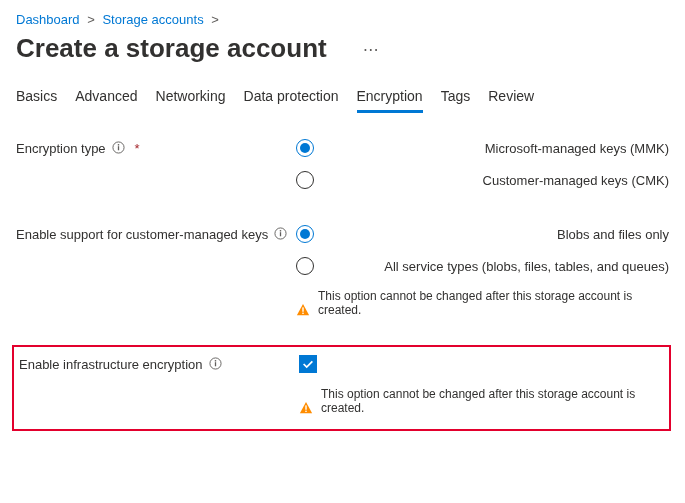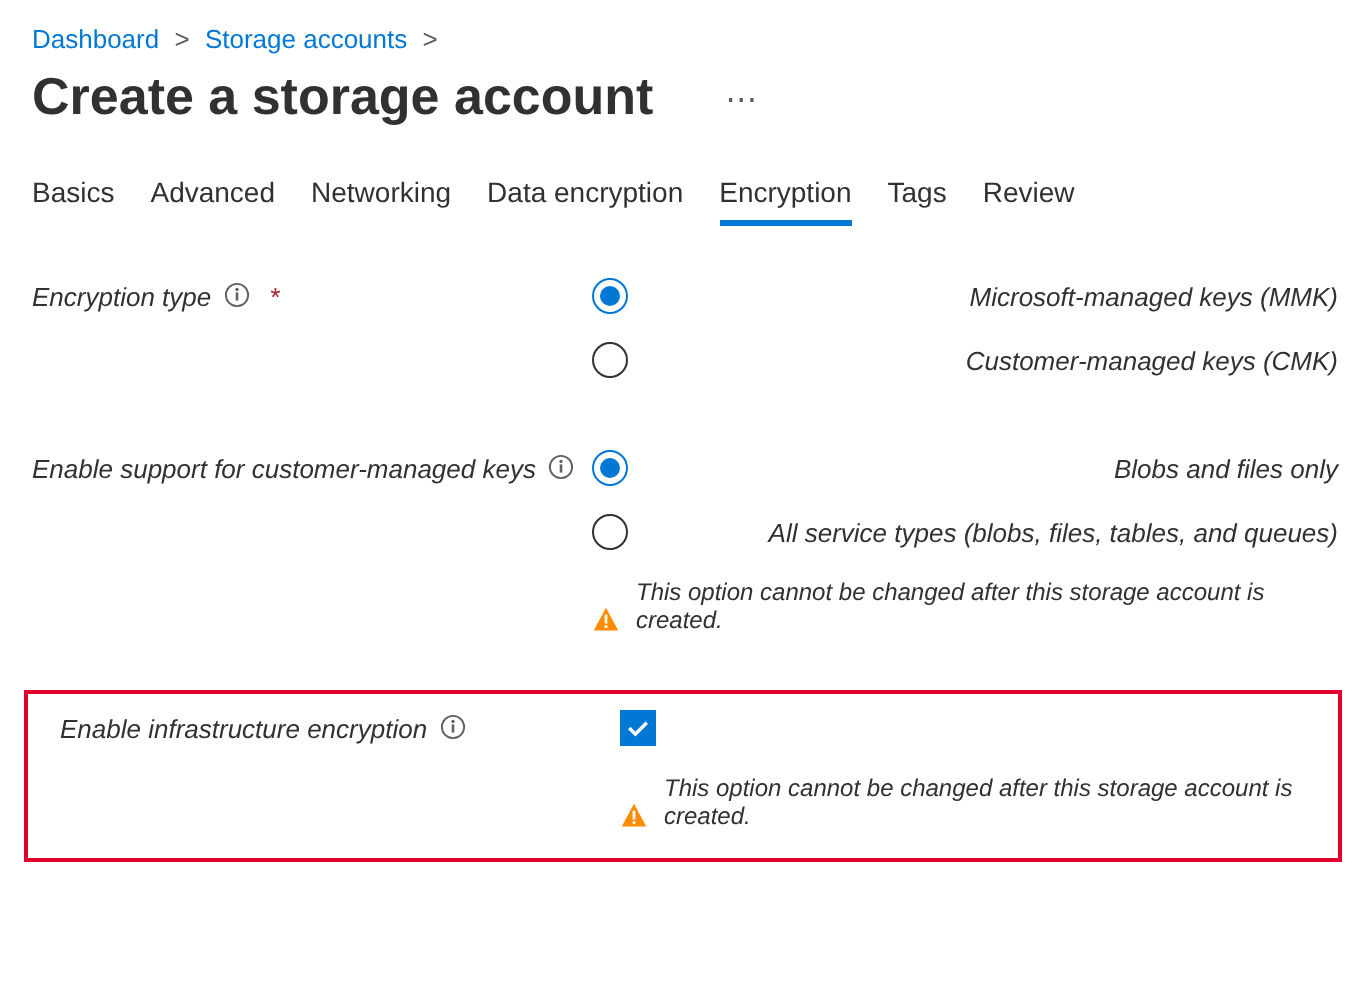--- a/index.html
+++ b/index.html
@@ -32,22 +32,22 @@
     width: 18px; height: 18px; border: 1px solid #323130; border-radius: 50%;
     display:flex; align-items:center; justify-content:center; flex-shrink:0;
   }
   .radio-outer.selected { border-color: #0078d4; }
   .radio-inner { width: 10px; height: 10px; background: #0078d4; border-radius: 50%; }
   .checkbox {
     width: 18px; height: 18px; background: #0078d4; display:flex;
     align-items:center; justify-content:center; flex-shrink:0;
   }
   .warning-row { display:flex; align-items:flex-end; gap:8px; font-size: 12px; margin-top: 4px; margin-bottom: 6px;}
-  .group { margin-bottom: 22px; font-style: italic; }
-  .highlight { border: 2px solid #e3002d; padding: 8px 4px 8px 16px; margin-left:-4px; margin-right:-2px;}
+  .group { margin-bottom: 22px; }
+  .highlight { border: 2px solid #e3002d; padding: 8px 4px 8px 5px; margin-left:-4px; margin-right:-2px;}
   svg { display:block; }
 </style>
 </head>
 <body>
 
 <div class="breadcrumb">
   <a href="#">Dashboard</a>
   <span class="sep">&gt;</span>
   <a href="#">Storage accounts</a>
   <span class="sep">&gt;</span>
@@ -55,21 +55,21 @@
 
 <div class="title-row">
   <h1>Create a storage account</h1>
   <span class="more">⋯</span>
 </div>
 
 <div class="tabs">
   <div class="tab">Basics</div>
   <div class="tab">Advanced</div>
   <div class="tab">Networking</div>
-  <div class="tab">Data encryption</div>
+  <div class="tab">Data protection</div>
   <div class="tab active">Encryption</div>
   <div class="tab">Tags</div>
   <div class="tab">Review</div>
 </div>
 
 <div class="form">
 
   <div class="group">
     <div class="row">
       <div class="label-col">

